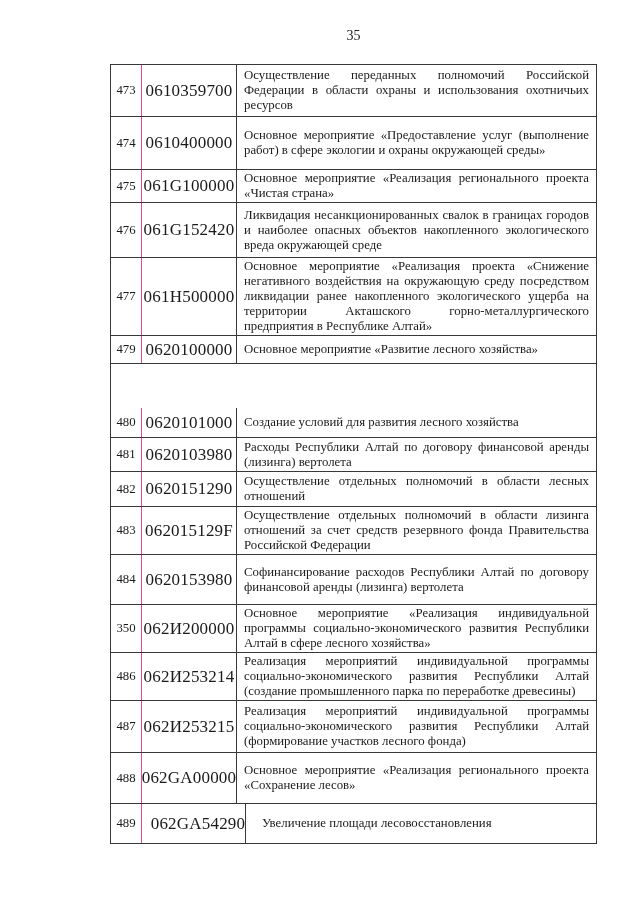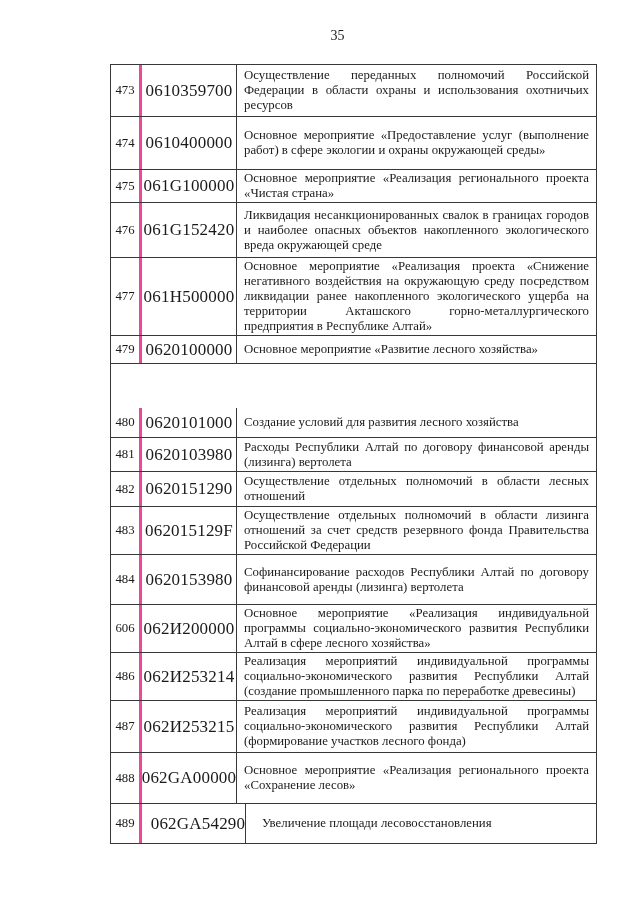--- a/index.html
+++ b/index.html
@@ -11,21 +11,21 @@
     -webkit-font-smoothing:antialiased;
   }
   .page{
     position:relative;
     width:640px;height:905px;
     background:#ffffff;
     overflow:hidden;
   }
   .page-number{
     position:absolute;
-    top:28px;left:94px;width:487px;
+    top:28px;left:110px;width:487px;
     text-align:center;
     font-size:14px;
     color:#222;
   }
   .doc-table{
     position:absolute;
     top:64px;left:110px;
     width:487px;
     border:1px solid #383838;
     box-sizing:border-box;
@@ -34,21 +34,21 @@
   .t-row{
     display:flex;
     border-bottom:1px solid #383838;
     box-sizing:border-box;
     align-items:stretch;
   }
   .t-row:last-child{border-bottom:none;}
   .cell{box-sizing:border-box;}
   .c-num{
     width:31px;
-    border-right:3px solid #ec4899;
+    border-right:1px solid #ec4899;
     display:flex;align-items:center;justify-content:center;
     font-size:12.8px;
     flex:none;
   }
   .c-code{
     width:95px;
     border-right:1px solid #383838;
     display:flex;align-items:center;justify-content:center;
     font-size:17px;
     letter-spacing:.2px;
@@ -174,21 +174,21 @@
 
   <div class="t-row">
     <div class="cell c-num">484</div>
     <div class="cell c-code">0620153980</div>
     <div class="cell c-desc">
       <div class="txt">Софинансирование расходов Республики Алтай по договору финансовой аренды (лизинга) вертолета</div>
     </div>
   </div>
 
   <div class="t-row">
-    <div class="cell c-num">606</div>
+    <div class="cell c-num">350</div>
     <div class="cell c-code">062И200000</div>
     <div class="cell c-desc">
       <div class="txt">Основное мероприятие «Реализация индивидуальной программы социально-экономического развития Республики Алтай в сфере лесного хозяйства»</div>
     </div>
   </div>
 
   <div class="t-row">
     <div class="cell c-num">486</div>
     <div class="cell c-code">062И253214</div>
     <div class="cell c-desc">

